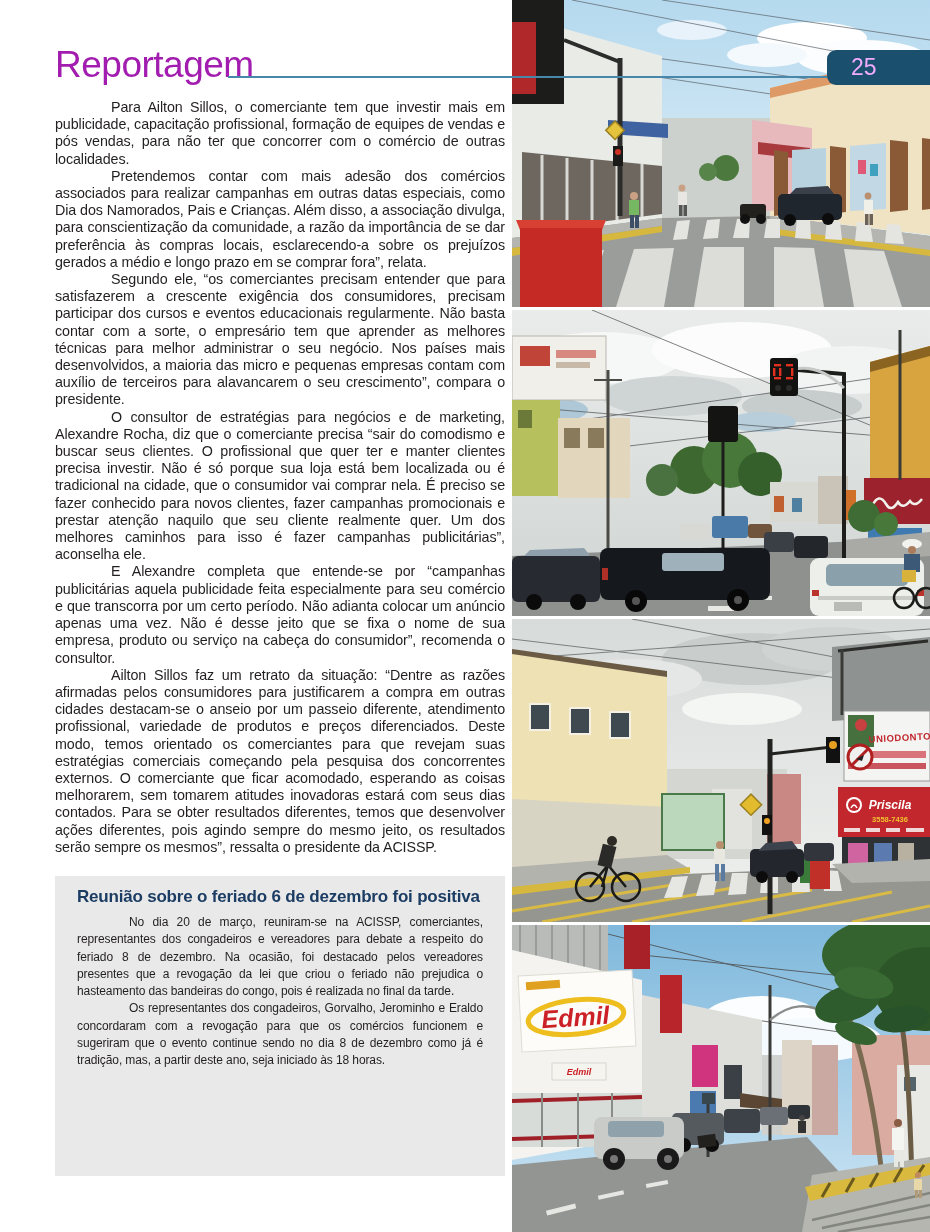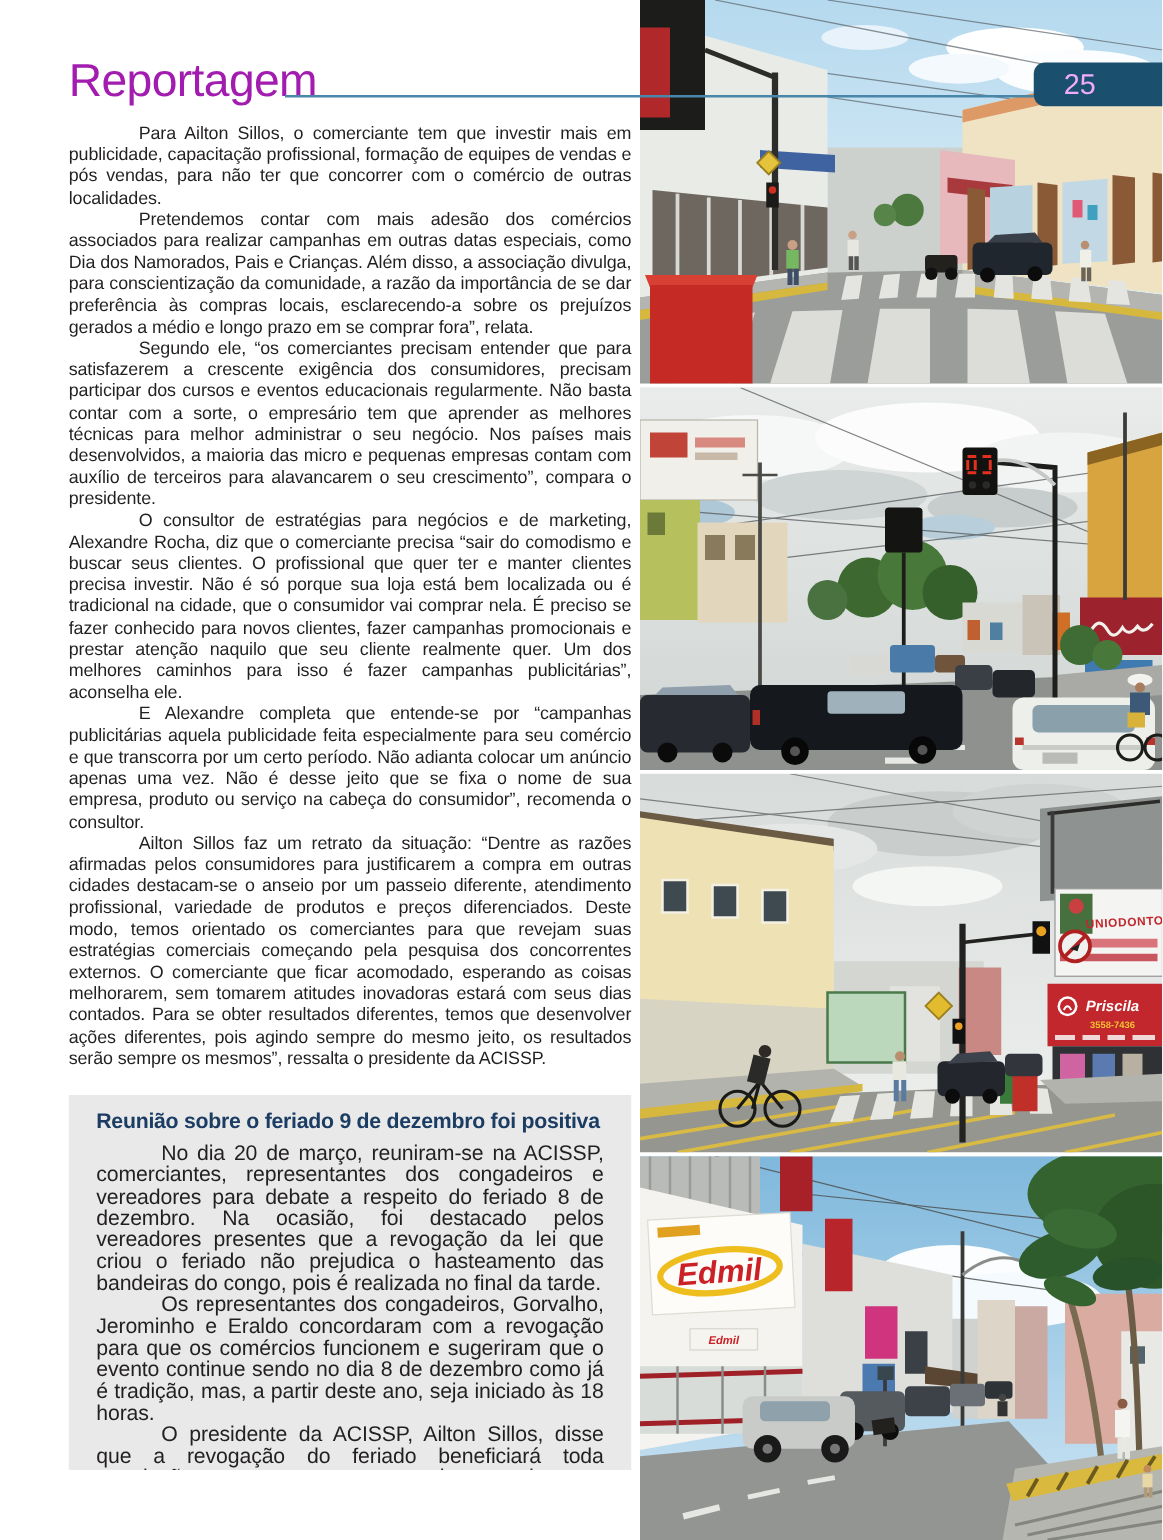--- a/index.html
+++ b/index.html
@@ -13,21 +13,21 @@
          border-radius:9px 0 0 9px;z-index:9;color:#f0abfc;font-size:23px;line-height:35px;
          padding-left:24px;box-sizing:border-box;}
   
   .article{position:absolute;left:55px;top:99px;width:450px;color:#221f1f;}
   .article p{margin:0;font-size:14.3px;line-height:17.2px;text-align:justify;text-indent:56px;
              letter-spacing:-0.1px;}
   
   .graybox{position:absolute;left:55px;top:876px;width:450px;height:300px;background:#e9e9e9;
            box-sizing:border-box;padding:11px 22px;overflow:hidden;}
   .graybox h2{margin:0 0 7px 0;font-size:17px;font-weight:700;color:#1b3c63;letter-spacing:-0.2px;}
-  .graybox p{margin:0;font-size:17px;line-height:17.3px;text-align:justify;text-indent:52px;
+  .graybox p{margin:0;font-size:12px;line-height:17.3px;text-align:justify;text-indent:52px;
              color:#221f1f;letter-spacing:-0.1px;}
   
   .photo{position:absolute;left:512px;width:418px;overflow:hidden;margin:0;background:#dfe3e2;}
   .photo svg{display:block;width:100%;height:100%;}
   #photo1{top:0;height:307px;}
   #photo2{top:310px;height:306px;}
   #photo3{top:619px;height:303px;}
   #photo4{top:925px;height:307px;}
 </style>
 </head>
@@ -42,24 +42,23 @@
   <main class="article">
     <p>Para Ailton Sillos, o comerciante tem que investir mais em publicidade, capacitação profissional, formação de equipes de vendas e pós vendas, para não ter que concorrer com o comércio de outras localidades.</p>
     <p>Pretendemos contar com mais adesão dos comércios associados para realizar campanhas em outras datas especiais, como Dia dos Namorados, Pais e Crianças. Além disso, a associação divulga, para conscientização da comunidade, a razão da importância de se dar preferência às compras locais, esclarecendo-a sobre os prejuízos gerados a médio e longo prazo em se comprar fora”, relata.</p>
     <p>Segundo ele, “os comerciantes precisam entender que para satisfazerem a crescente exigência dos consumidores, precisam participar dos cursos e eventos educacionais regularmente. Não basta contar com a sorte, o empresário tem que aprender as melhores técnicas para melhor administrar o seu negócio. Nos países mais desenvolvidos, a maioria das micro e pequenas empresas contam com auxílio de terceiros para alavancarem o seu crescimento”, compara o presidente.</p>
     <p>O consultor de estratégias para negócios e de marketing, Alexandre Rocha, diz que o comerciante precisa “sair do comodismo e buscar seus clientes. O profissional que quer ter e manter clientes precisa investir. Não é só porque sua loja está bem localizada ou é tradicional na cidade, que o consumidor vai comprar nela. É preciso se fazer conhecido para novos clientes, fazer campanhas promocionais e prestar atenção naquilo que seu cliente realmente quer. Um dos melhores caminhos para isso é fazer campanhas publicitárias”, aconselha ele.</p>
     <p>E Alexandre completa que entende-se por “campanhas publicitárias aquela publicidade feita especialmente para seu comércio e que transcorra por um certo período. Não adianta colocar um anúncio apenas uma vez. Não é desse jeito que se fixa o nome de sua empresa, produto ou serviço na cabeça do consumidor”, recomenda o consultor.</p>
     <p>Ailton Sillos faz um retrato da situação: “Dentre as razões afirmadas pelos consumidores para justificarem a compra em outras cidades destacam-se o anseio por um passeio diferente, atendimento profissional, variedade de produtos e preços diferenciados. Deste modo, temos orientado os comerciantes para que revejam suas estratégias comerciais começando pela pesquisa dos concorrentes externos. O comerciante que ficar acomodado, esperando as coisas melhorarem, sem tomarem atitudes inovadoras estará com seus dias contados. Para se obter resultados diferentes, temos que desenvolver ações diferentes, pois agindo sempre do mesmo jeito, os resultados serão sempre os mesmos”, ressalta o presidente da ACISSP.</p>
   </main>
 
   <section class="graybox">
-    <h2>Reunião sobre o feriado 9 de dezembro foi positiva</h2>
+    <h2>Reunião sobre o feriado 6 de dezembro foi positiva</h2>
     <p>No dia 20 de março, reuniram-se na ACISSP, comerciantes, representantes dos congadeiros e vereadores para debate a respeito do feriado 8 de dezembro. Na ocasião, foi destacado pelos vereadores presentes que a revogação da lei que criou o feriado não prejudica o hasteamento das bandeiras do congo, pois é realizada no final da tarde.</p>
     <p>Os representantes dos congadeiros, Gorvalho, Jerominho e Eraldo concordaram com a revogação para que os comércios funcionem e sugeriram que o evento continue sendo no dia 8 de dezembro como já é tradição, mas, a partir deste ano, seja iniciado às 18 horas.</p>
-    <p>O presidente da ACISSP, Ailton Sillos, disse que a revogação do feriado beneficiará toda população sem comprometer o bom andamento dessa importante festividade folclórica da nossa comunidade.</p>
   </section>
 
   <figure class="photo" id="photo1">
     <svg viewBox="0 0 418 307" xmlns="http://www.w3.org/2000/svg">
       <defs>
         <linearGradient id="sky1" x1="0" y1="0" x2="0" y2="1">
           <stop offset="0" stop-color="#b5d9ee"></stop>
             <stop offset="1" stop-color="#e9f4fa"></stop>
         </linearGradient>
       </defs>

